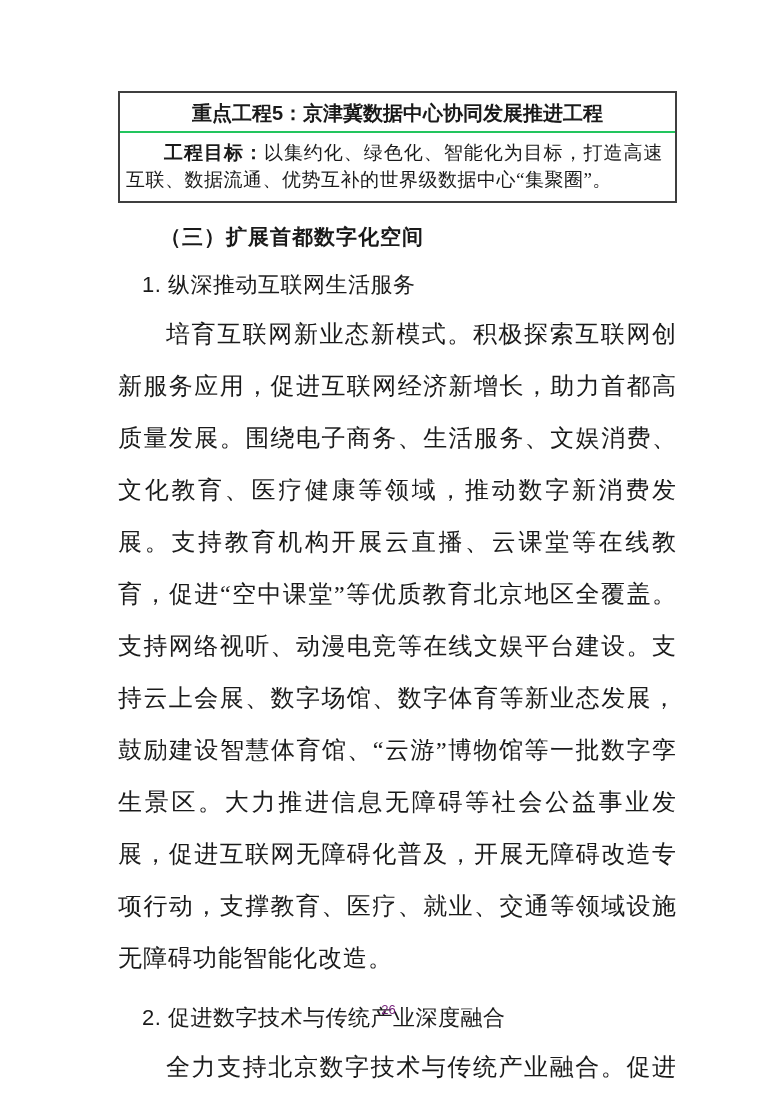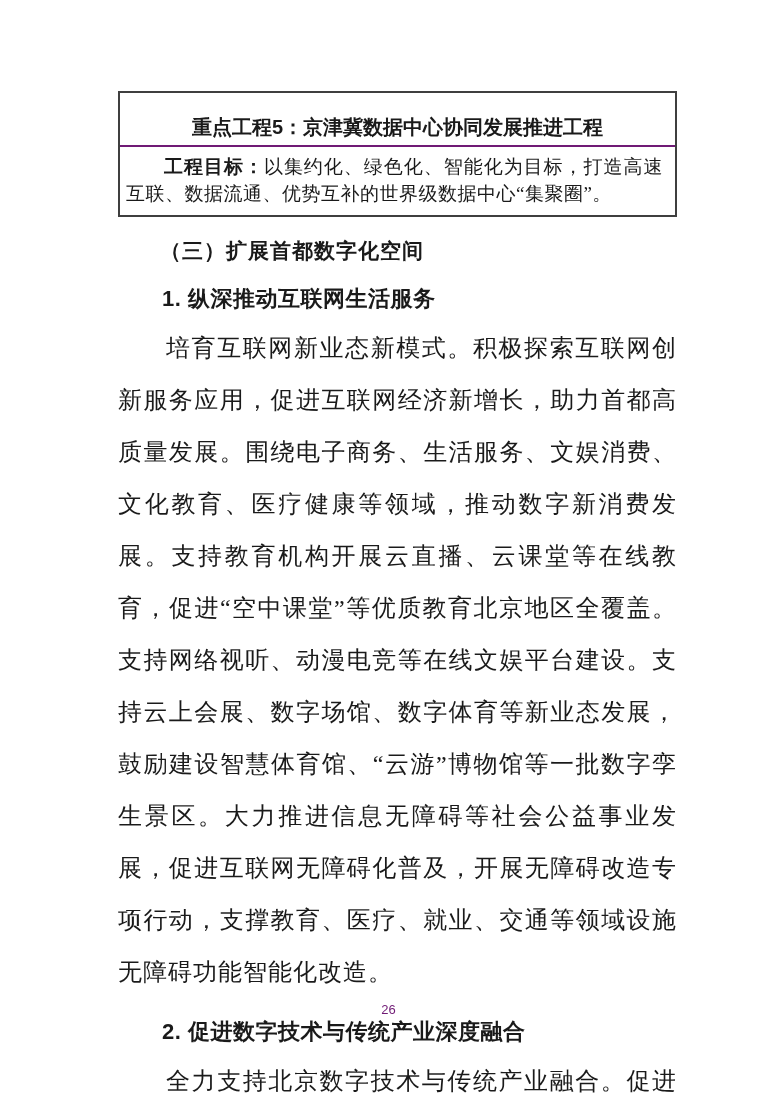--- a/index.html
+++ b/index.html
@@ -26,22 +26,22 @@
   .project-box {
     border: 2px solid #3f3f3f;
     box-sizing: border-box;
   }
   .box-title {
     font-family: "Liberation Sans", "DejaVu Sans", sans-serif;
     font-weight: bold;
     font-size: 20px;
     line-height: 24px;
     text-align: center;
-    padding: 22px 6px 6px 6px;
-    border-bottom: 2px solid #701a75;
+    padding: 8px 6px 6px 6px;
+    border-bottom: 2px solid #22c55e;
   }
   .box-body {
     padding: 6px 12px 8px 6px;
     font-size: 19px;
     line-height: 27px;
     text-align: justify;
     letter-spacing: 0.5px;
   }
   .box-body p {
     margin: 0;
@@ -53,23 +53,23 @@
   }
 
   
   .section-heading {
     margin: 20px 0 12px 42px;
     font-size: 21px;
     font-weight: 600;
     letter-spacing: 1px;
   }
   .sub-heading {
-    margin: 19px 0 0 44px;
+    margin: 19px 0 0 24px;
     font-family: "Liberation Sans", "DejaVu Sans", sans-serif;
-    font-weight: bold;
+    font-weight: normal;
     font-size: 22px;
     letter-spacing: 0.5px;
   }
 
   
   .body-para {
     margin: 8px 0 0 0;
     font-size: 24px;
     line-height: 52px;
     text-align: justify;

